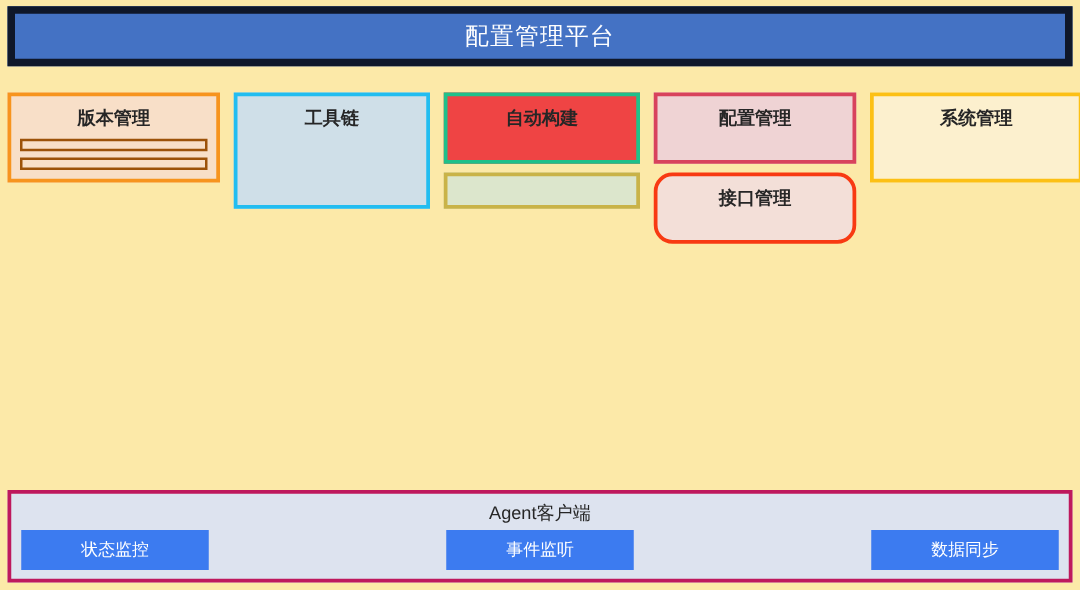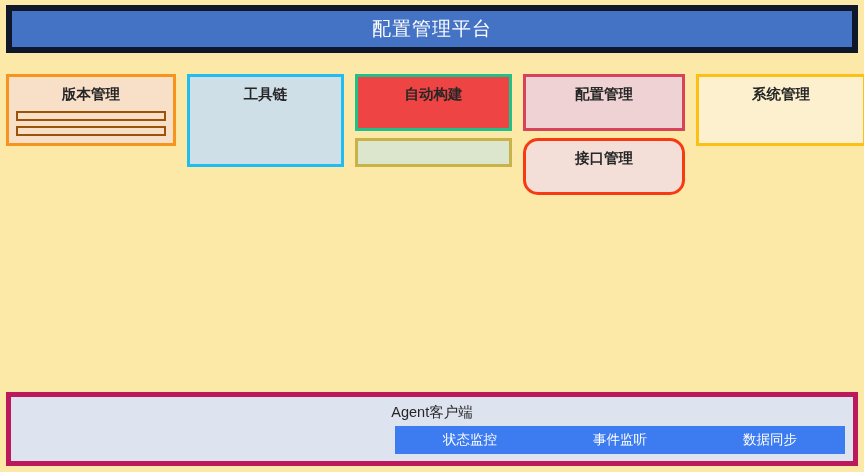--- a/index.html
+++ b/index.html
@@ -134,38 +134,38 @@
 
   .theme-system    { border-color: #FCC015; background: #FCF0CE; }
   .theme-system .item { background: #FAC031; }
 
   
   .agent-bar {
     flex: 0 0 auto;
     height: 74px;
     margin-top: 7px;
     box-sizing: border-box;
-    border: 5px solid #be185d;
+    border: 3px solid #be185d;
     background: #DDE3EF;
     display: flex;
     flex-direction: column;
     padding: 4px 8px 7px 8px;
   }
   .agent-title {
     text-align: center;
     font-size: 14.5px;
     color: #262626;
     padding: 2px 0 4px 0;
     flex: 0 0 auto;
   }
   .agent-buttons {
     flex: 1 1 auto;
     display: flex;
     align-items: stretch;
-    justify-content: flex-end;
+    justify-content: space-between;
     min-height: 0;
   }
   .agent-btn {
     width: 150px;
     background: #3C7BF0;
     color: #FFFFFF;
     font-size: 13.5px;
     display: flex;
     align-items: center;
     justify-content: center;

